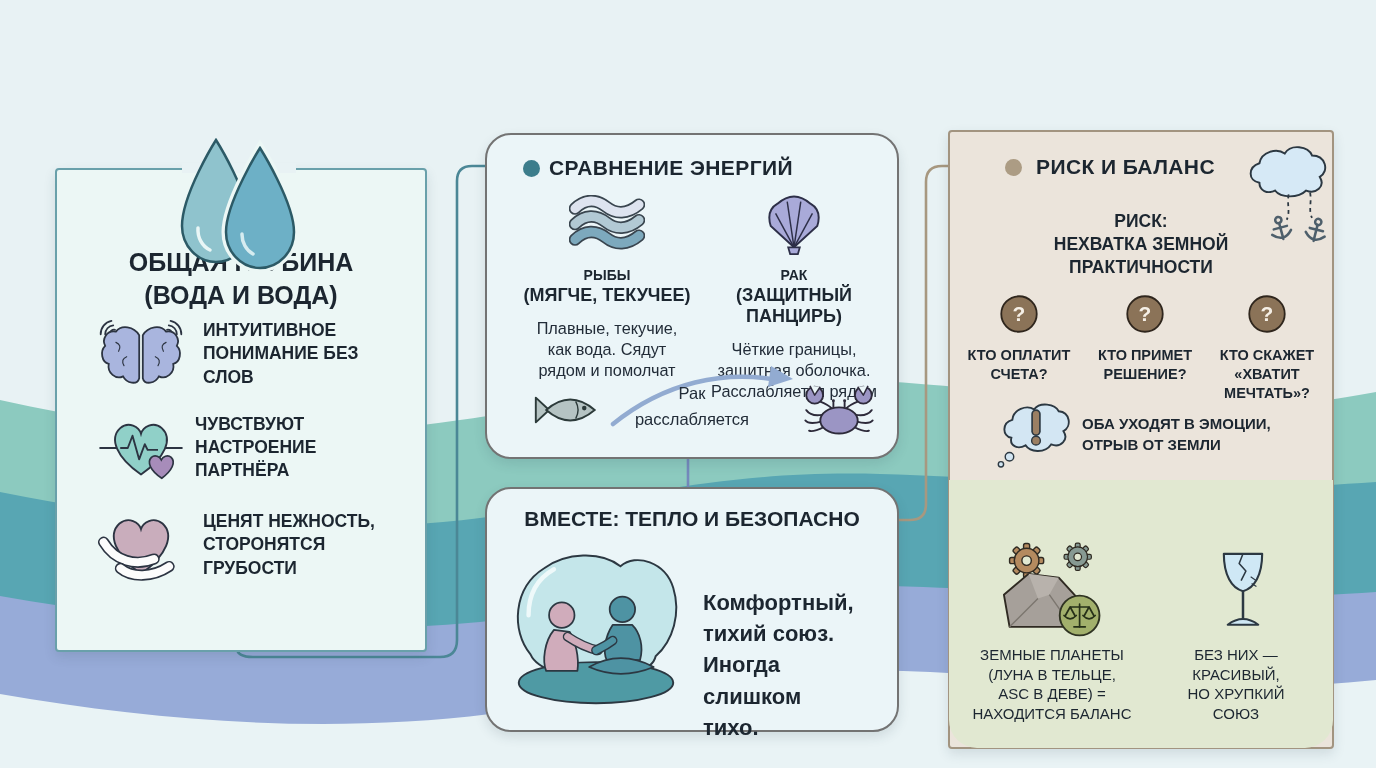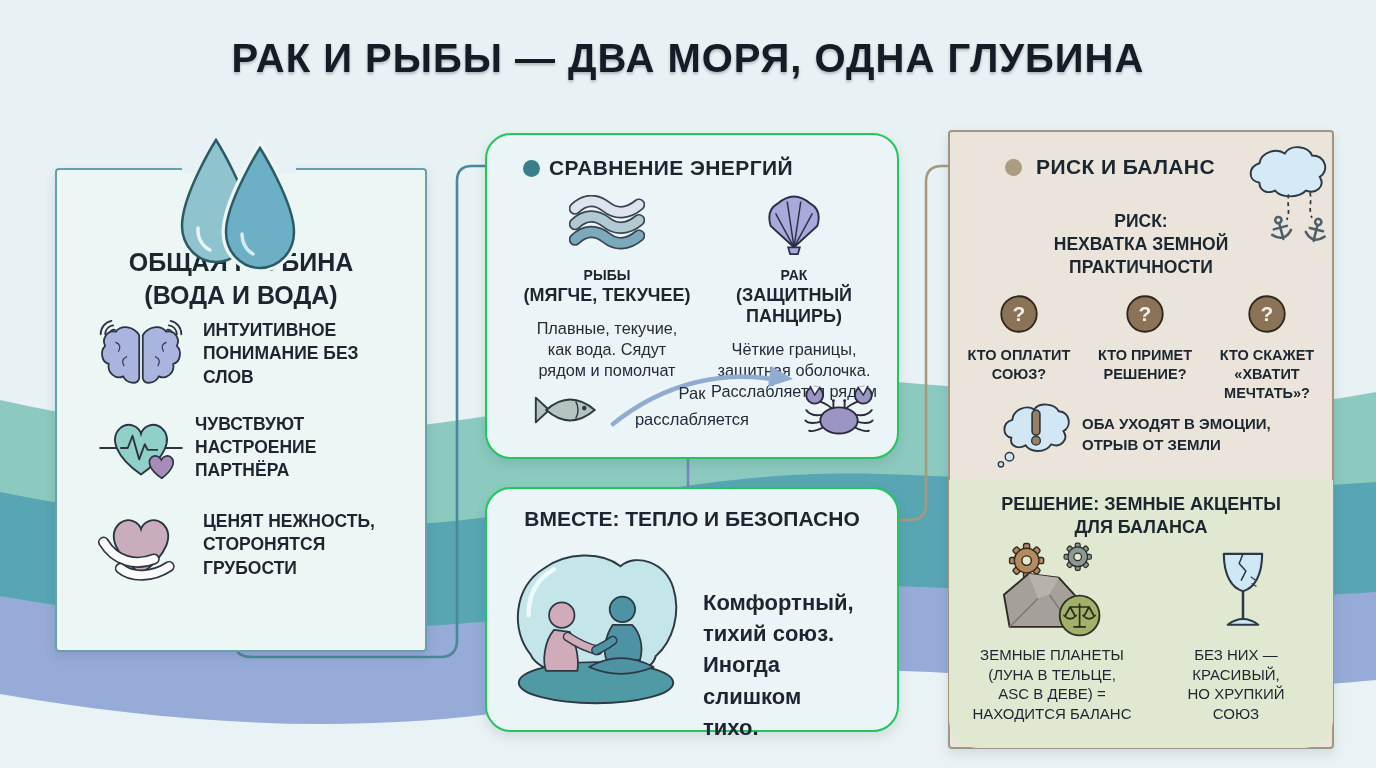--- a/index.html
+++ b/index.html
@@ -12,21 +12,21 @@
     letter-spacing:1px;color:#141c26;text-shadow:0 2px 3px rgba(20,30,40,.28);}
   .card{border-radius:4px;box-shadow:0 5px 12px rgba(40,60,75,.13);}
   
   .card-left{left:55px;top:168px;width:368px;height:480px;background:#ecf7f5;border:2px solid #69a0aa;}
   .lc-title{left:0;top:76px;width:100%;text-align:center;font-size:25px;font-weight:700;line-height:1.3;}
   .lrow{left:38px;width:316px;display:flex;align-items:center;gap:16px;}
   .lrow .ic{flex:0 0 92px;display:flex;justify-content:center;}
   .lrow .tx{font-size:17.5px;font-weight:700;line-height:1.32;}
   .halo{left:182px;top:163px;width:114px;height:10px;background:#e8f2f4;}
   
-  .card-mid{left:485px;width:410px;background:#ebf5f8;border:2px solid #22c55e;border-radius:26px;}
+  .card-mid{left:485px;width:410px;background:#ebf5f8;border:2px solid #737373;border-radius:26px;}
   .card-energy{top:133px;height:322px;}
   .card-together{top:487px;height:241px;}
   .hdr-dot{width:17px;height:17px;border-radius:50%;}
   .hdr-label{font-size:21px;font-weight:700;letter-spacing:.4px;}
   .ecol{top:56px;text-align:center;}
   .ecol .icwrap{height:66px;display:flex;align-items:flex-end;justify-content:center;}
   .ecol .nm{font-size:14px;font-weight:700;margin-top:10px;}
   .ecol .sub{font-size:18px;font-weight:700;margin-top:2px;}
   .ecol .desc{font-size:16.3px;font-weight:400;line-height:1.3;margin-top:12px;color:#222c38;}
   .arrow-label{left:138px;top:246px;width:134px;text-align:center;font-size:16.5px;line-height:1.55;color:#222c38;}
@@ -53,21 +53,20 @@
     <path d="M0,596 C150,622 320,638 480,622 C640,606 730,582 890,586 C1050,590 1160,606 1376,592 V768 H0 Z" fill="#97abd8"></path>
     <path d="M0,694 C160,722 330,734 490,714 C650,694 770,664 930,672 C1090,680 1210,696 1376,680 V768 H0 Z" fill="#e9f3f5"></path>
   </svg>
 
   <svg class="abs bgsvg" width="1376" height="768" viewBox="0 0 1376 768">
     <path d="M527,166 H472 Q457,166 457,181 V640 Q457,657 440,657 H253 Q237,657 237,648 V644" fill="none" stroke="#4b8796" stroke-width="2.6"></path>
     <path d="M1012,166 H942 Q926,166 926,182 V504 Q926,520 910,520 H894" fill="none" stroke="#a79880" stroke-width="2.6"></path>
     <path d="M688,455 V487" fill="none" stroke="#7489bc" stroke-width="2.6"></path>
   </svg>
 
-  <div class="abs main-title">РАК И РЫБЫ — ДВА МОРЯ, ОДНА ГЛУБИНА</div>
 
   <div class="abs card card-left">
     <div class="abs lc-title pre">ОБЩАЯ ГЛУБИНА
 (ВОДА И ВОДА)</div>
 
     <div class="abs lrow" style="top:148px;">
       <span class="ic">
         <svg width="86" height="72" viewBox="0 0 96 78">
           <g fill="none" stroke="#2c3442" stroke-width="2" stroke-linecap="round">
             <path d="M3,17 A15,15 0 0 1 15,2"></path>
@@ -242,21 +241,21 @@
     <div class="abs risk-heading pre">РИСК:
 НЕХВАТКА ЗЕМНОЙ
 ПРАКТИЧНОСТИ</div>
 
     <div class="abs qcol" style="left:10px;width:118px;">
       <svg width="40" height="40" viewBox="0 0 44 44">
         <circle cx="22" cy="22" r="19.5" fill="#8b7358" stroke="#2f261d" stroke-width="2"></circle>
         <text x="22" y="30" text-anchor="middle" font-size="23" font-weight="bold" fill="#f5efe6" font-family="Liberation Sans, sans-serif">?</text>
       </svg>
       <div class="cap pre">КТО ОПЛАТИТ
-СОЮЗ?</div>
+СЧЕТА?</div>
     </div>
     <div class="abs qcol" style="left:136px;width:118px;">
       <svg width="40" height="40" viewBox="0 0 44 44">
         <circle cx="22" cy="22" r="19.5" fill="#8b7358" stroke="#2f261d" stroke-width="2"></circle>
         <text x="22" y="30" text-anchor="middle" font-size="23" font-weight="bold" fill="#f5efe6" font-family="Liberation Sans, sans-serif">?</text>
       </svg>
       <div class="cap pre">КТО ПРИМЕТ
 РЕШЕНИЕ?</div>
     </div>
     <div class="abs qcol" style="left:258px;width:118px;">
@@ -273,22 +272,20 @@
       <path d="M16,42 C6,40 6,26 17,23 C18,12 32,7 40,12 C46,4 62,6 66,14 C78,15 80,30 71,35 C77,44 68,53 58,49 C52,58 36,58 31,50 C22,55 14,50 16,42 Z" fill="#d3e6f3" stroke="#2c3842" stroke-width="2"></path>
       <path d="M42,17 L42,35" stroke="#2c3842" stroke-width="10" stroke-linecap="round"></path>
       <path d="M42,17 L42,35" stroke="#9b7f63" stroke-width="6.5" stroke-linecap="round"></path>
       <circle cx="42" cy="45" r="4.6" fill="#9b7f63" stroke="#2c3842" stroke-width="1.5"></circle>
       <circle cx="14" cy="62" r="4.5" fill="#d3e6f3" stroke="#2c3842" stroke-width="1.5"></circle>
       <circle cx="5" cy="70" r="2.8" fill="#d3e6f3" stroke="#2c3842" stroke-width="1.5"></circle>
     </svg>
     <div class="abs warn-text pre">ОБА УХОДЯТ В ЭМОЦИИ,
 ОТРЫВ ОТ ЗЕМЛИ</div>
 
-    <div class="abs sol-title pre">РЕШЕНИЕ: ЗЕМНЫЕ АКЦЕНТЫ
-ДЛЯ БАЛАНСА</div>
 
     <svg class="abs" style="left:48px;top:404px;" width="114" height="106" viewBox="0 0 120 112">
       <g transform="translate(30,26)">
         <g fill="#b48a5f" stroke="#2f2a22" stroke-width="1.5">
           <rect x="-3.2" y="-18" width="6.4" height="8" rx="2"></rect>
             <rect x="-3.2" y="-18" width="6.4" height="8" rx="2" transform="rotate(45)"></rect>
           <rect x="-3.2" y="-18" width="6.4" height="8" rx="2" transform="rotate(90)"></rect>
             <rect x="-3.2" y="-18" width="6.4" height="8" rx="2" transform="rotate(135)"></rect>
           <rect x="-3.2" y="-18" width="6.4" height="8" rx="2" transform="rotate(180)"></rect>
             <rect x="-3.2" y="-18" width="6.4" height="8" rx="2" transform="rotate(225)"></rect>

